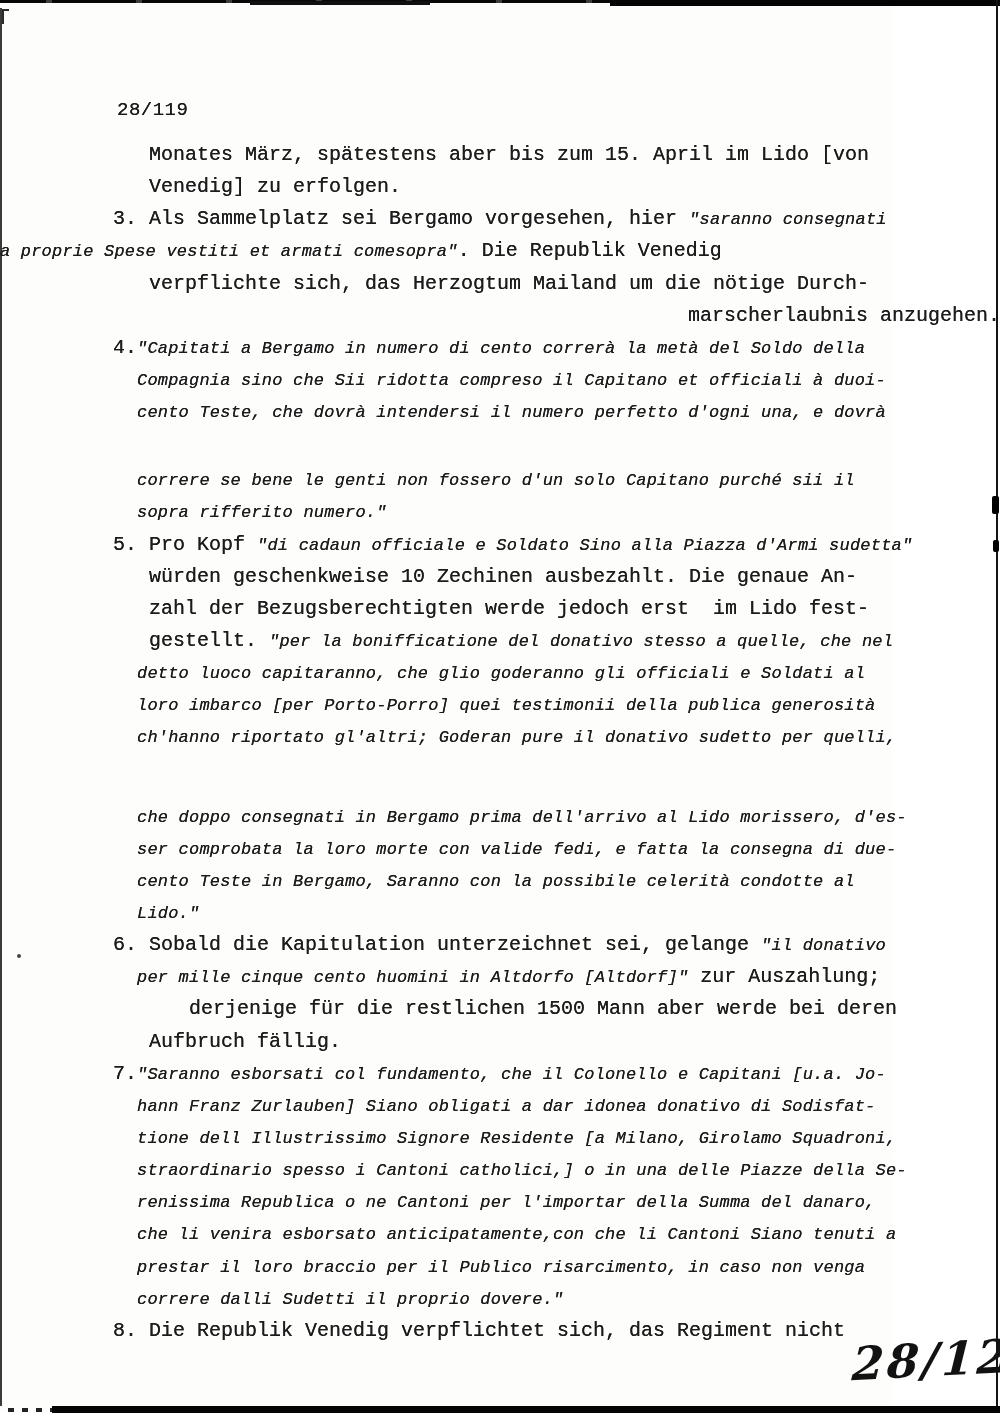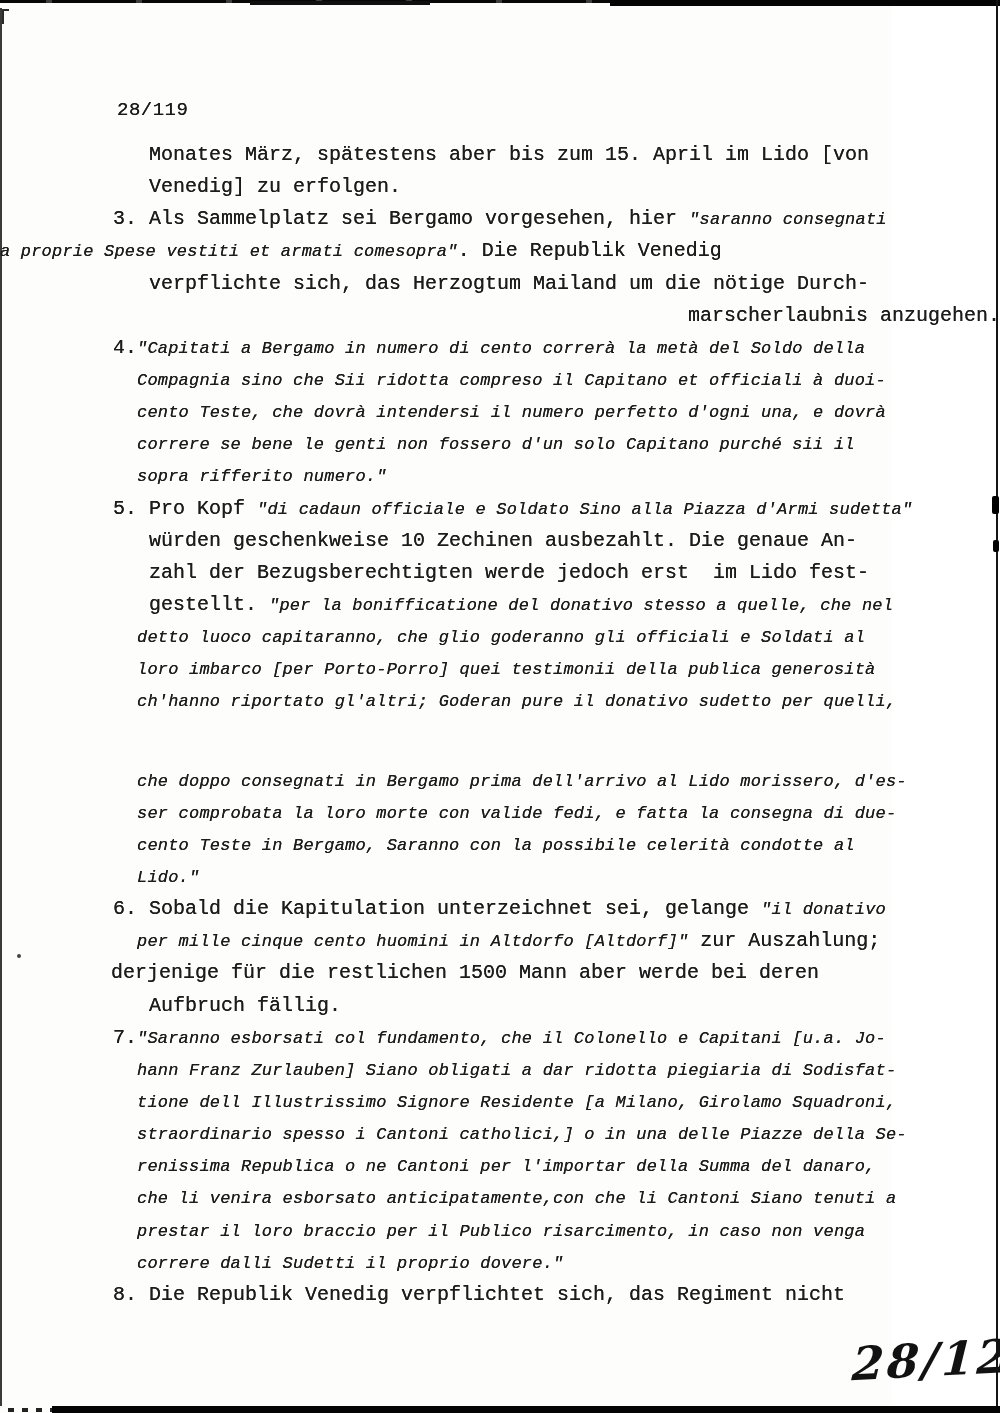--- a/index.html
+++ b/index.html
@@ -107,39 +107,39 @@
   <div class="typed-block" id="typed-block">
       <div class="line" style="padding-left: 149px;"><span class="seg">Monates März, spätestens aber bis zum 15. April im Lido [von</span></div>
       <div class="line" style="padding-left: 149px;"><span class="seg">Venedig] zu erfolgen.</span></div>
       <div class="line" style="padding-left: 149px;"><span class="item-num">3.</span><span class="seg">Als Sammelplatz sei Bergamo vorgesehen, hier </span><span class="seg it">"saranno consegnati</span></div>
       <div class="line" style=""><span class="seg it">a proprie Spese vestiti et armati comesopra"</span><span class="seg">. Die Republik Venedig</span></div>
       <div class="line" style="padding-left: 149px;"><span class="seg">verpflichte sich, das Herzogtum Mailand um die nötige Durch-</span></div>
       <div class="line" style="padding-left: 149px; text-align: right;"><span class="seg">marscherlaubnis anzugehen.</span></div>
       <div class="line" style="padding-left: 137px;"><span class="item-num">4.</span><span class="seg it">"Capitati a Bergamo in numero di cento correrà la metà del Soldo della</span></div>
       <div class="line" style="padding-left: 137px;"><span class="seg it">Compagnia sino che Sii ridotta compreso il Capitano et officiali à duoi-</span></div>
       <div class="line" style="padding-left: 137px;"><span class="seg it">cento Teste, che dovrà intendersi il numero perfetto d'ogni una, e dovrà</span></div>
-      <div class="line" style="padding-left: 137px;"><span class="seg it">correre se bene le genti non fossero d'un solo Capitano purché sii il</span></div>
+      <div class="line" style="padding-left: 137px; margin-top: 36px;"><span class="seg it">correre se bene le genti non fossero d'un solo Capitano purché sii il</span></div>
       <div class="line" style="padding-left: 137px;"><span class="seg it">sopra rifferito numero."</span></div>
       <div class="line" style="padding-left: 149px;"><span class="item-num">5.</span><span class="seg">Pro Kopf </span><span class="seg it">"di cadaun officiale e Soldato Sino alla Piazza d'Armi sudetta"</span></div>
       <div class="line" style="padding-left: 149px;"><span class="seg">würden geschenkweise 10 Zechinen ausbezahlt. Die genaue An-</span></div>
       <div class="line" style="padding-left: 149px;"><span class="seg">zahl der Bezugsberechtigten werde jedoch erst  im Lido fest-</span></div>
       <div class="line" style="padding-left: 149px;"><span class="seg">gestellt. </span><span class="seg it">"per la bonifficatione del donativo stesso a quelle, che nel</span></div>
       <div class="line" style="padding-left: 137px;"><span class="seg it">detto luoco capitaranno, che glio goderanno gli officiali e Soldati al</span></div>
       <div class="line" style="padding-left: 137px;"><span class="seg it">loro imbarco [per Porto-Porro] quei testimonii della publica generosità</span></div>
       <div class="line" style="padding-left: 137px;"><span class="seg it">ch'hanno riportato gl'altri; Goderan pure il donativo sudetto per quelli,</span></div>
       <div class="line" style="padding-left: 137px; margin-top: 47px;"><span class="seg it">che doppo consegnati in Bergamo prima dell'arrivo al Lido morissero, d'es-</span></div>
       <div class="line" style="padding-left: 137px;"><span class="seg it">ser comprobata la loro morte con valide fedi, e fatta la consegna di due-</span></div>
       <div class="line" style="padding-left: 137px;"><span class="seg it">cento Teste in Bergamo, Saranno con la possibile celerità condotte al</span></div>
       <div class="line" style="padding-left: 137px;"><span class="seg it">Lido."</span></div>
       <div class="line" style="padding-left: 149px;"><span class="item-num">6.</span><span class="seg">Sobald die Kapitulation unterzeichnet sei, gelange </span><span class="seg it">"il donativo</span></div>
       <div class="line" style="padding-left: 137px;"><span class="seg it">per mille cinque cento huomini in Altdorfo [Altdorf]"</span><span class="seg"> zur Auszahlung;</span></div>
-      <div class="line" style="padding-left: 111px;"><span class="seg">derjenige für die restlichen 1500 Mann aber werde bei deren</span></div>
+      <div class="line" style="padding-left: 86px; text-align: center;"><span class="seg">derjenige für die restlichen 1500 Mann aber werde bei deren</span></div>
       <div class="line" style="padding-left: 149px;"><span class="seg">Aufbruch fällig.</span></div>
       <div class="line" style="padding-left: 137px;"><span class="item-num">7.</span><span class="seg it">"Saranno esborsati col fundamento, che il Colonello e Capitani [u.a. Jo-</span></div>
-      <div class="line" style="padding-left: 137px;"><span class="seg it">hann Franz Zurlauben] Siano obligati a dar ridotta piegiaria di Sodisfat-</span></div>
+      <div class="line" style="padding-left: 137px;"><span class="seg it">hann Franz Zurlauben] Siano obligati a dar idonea donativo di Sodisfat-</span></div>
       <div class="line" style="padding-left: 137px;"><span class="seg it">tione dell Illustrissimo Signore Residente [a Milano, Girolamo Squadroni,</span></div>
       <div class="line" style="padding-left: 137px;"><span class="seg it">straordinario spesso i Cantoni catholici,] o in una delle Piazze della Se-</span></div>
       <div class="line" style="padding-left: 137px;"><span class="seg it">renissima Republica o ne Cantoni per l'importar della Summa del danaro,</span></div>
       <div class="line" style="padding-left: 137px;"><span class="seg it">che li venira esborsato anticipatamente,con che li Cantoni Siano tenuti a</span></div>
       <div class="line" style="padding-left: 137px;"><span class="seg it">prestar il loro braccio per il Publico risarcimento, in caso non venga</span></div>
       <div class="line" style="padding-left: 137px;"><span class="seg it">correre dalli Sudetti il proprio dovere."</span></div>
       <div class="line" style="padding-left: 149px;"><span class="item-num">8.</span><span class="seg">Die Republik Venedig verpflichtet sich, das Regiment nicht</span></div>
     </div>
 
   <div class="handwritten">28/128</div>

